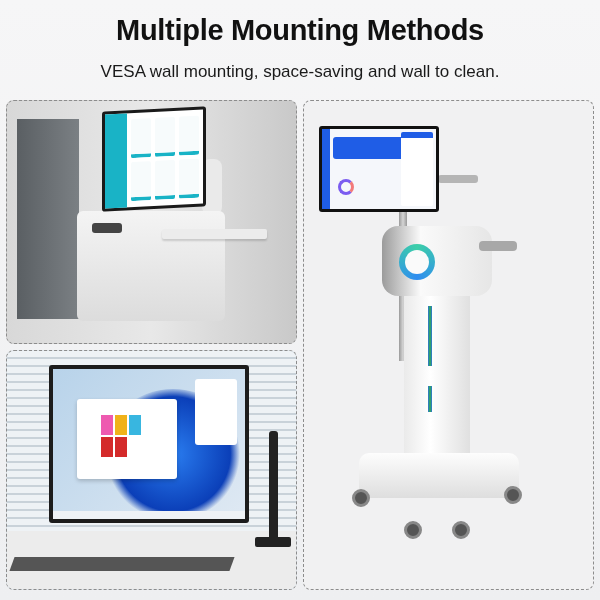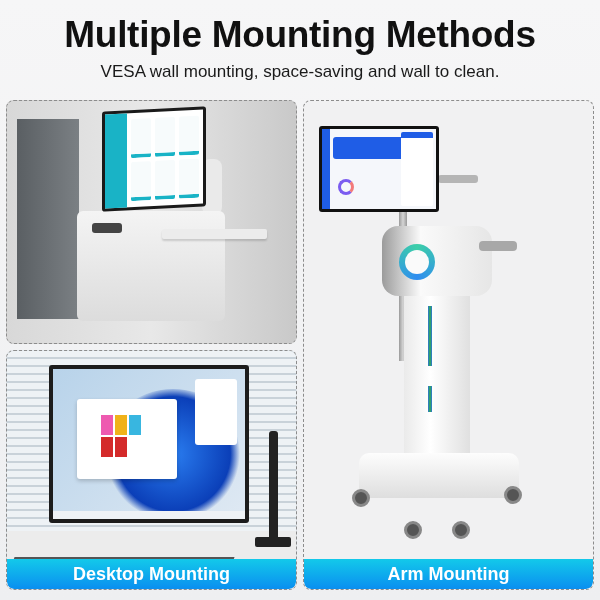--- a/index.html
+++ b/index.html
@@ -4,21 +4,21 @@
 <style>
   *{box-sizing:border-box;margin:0;padding:0;}
   html,body{width:600px;height:600px;overflow:hidden;}
   body{
     background:linear-gradient(180deg,#f6f6f7 0%,#eeeff1 100%);
     font-family:"Liberation Sans","DejaVu Sans",sans-serif;
     position:relative;
   }
   .title{
     position:absolute;left:0;top:14px;width:600px;text-align:center;
-    font-size:37px;font-weight:700;color:#111;letter-spacing:-0.3px;
+    font-size:29px;font-weight:700;color:#111;letter-spacing:-0.3px;
   }
   .subtitle{
     position:absolute;left:0;top:62px;width:600px;text-align:center;
     font-size:17px;color:#1a1a1a;
   }
   .panel{
     position:absolute;border:1px dashed #8c8c8c;border-radius:8px;overflow:hidden;
   }
   .label{
     position:absolute;left:0;right:0;bottom:0;height:30px;
@@ -121,21 +121,20 @@
   <div class="head"></div>
   <div class="dial"></div>
   <div class="handle"></div>
   <div class="stripe" style="top:205px;height:60px;"></div>
   <div class="stripe" style="top:285px;height:26px;"></div>
   <div class="base"></div>
   <div class="wheel" style="left:48px;top:388px;"></div>
   <div class="wheel" style="left:100px;top:420px;"></div>
   <div class="wheel" style="left:200px;top:385px;"></div>
   <div class="wheel" style="left:148px;top:420px;"></div>
-  <div class="label">Arm Mounting</div>
 </div>
 
 <div class="panel" id="p3">
   <div class="blinds"></div>
   <div class="desk"></div>
   <div class="kb"></div>
   <div class="post"></div>
   <div class="foot"></div>
   <div class="monitor">
     <div class="screen">
@@ -147,14 +146,13 @@
           <span style="background:#38b6e0"></span>
           <span style="background:#d42a2a"></span>
           <span style="background:#d42a2a"></span>
           <span style="background:#fff"></span>
         </div>
       </div>
       <div class="win2"></div>
       <div class="taskbar"></div>
     </div>
   </div>
-  <div class="label">Desktop Mounting</div>
 </div>
 
 </body></html>

